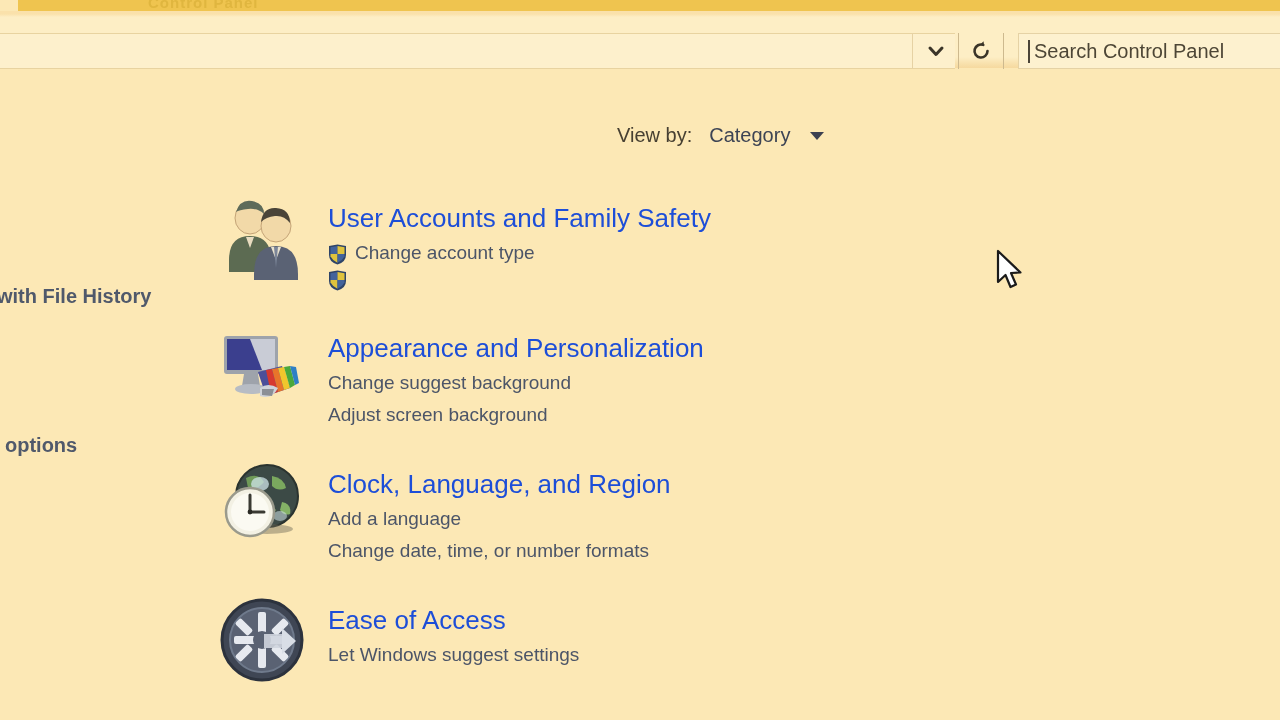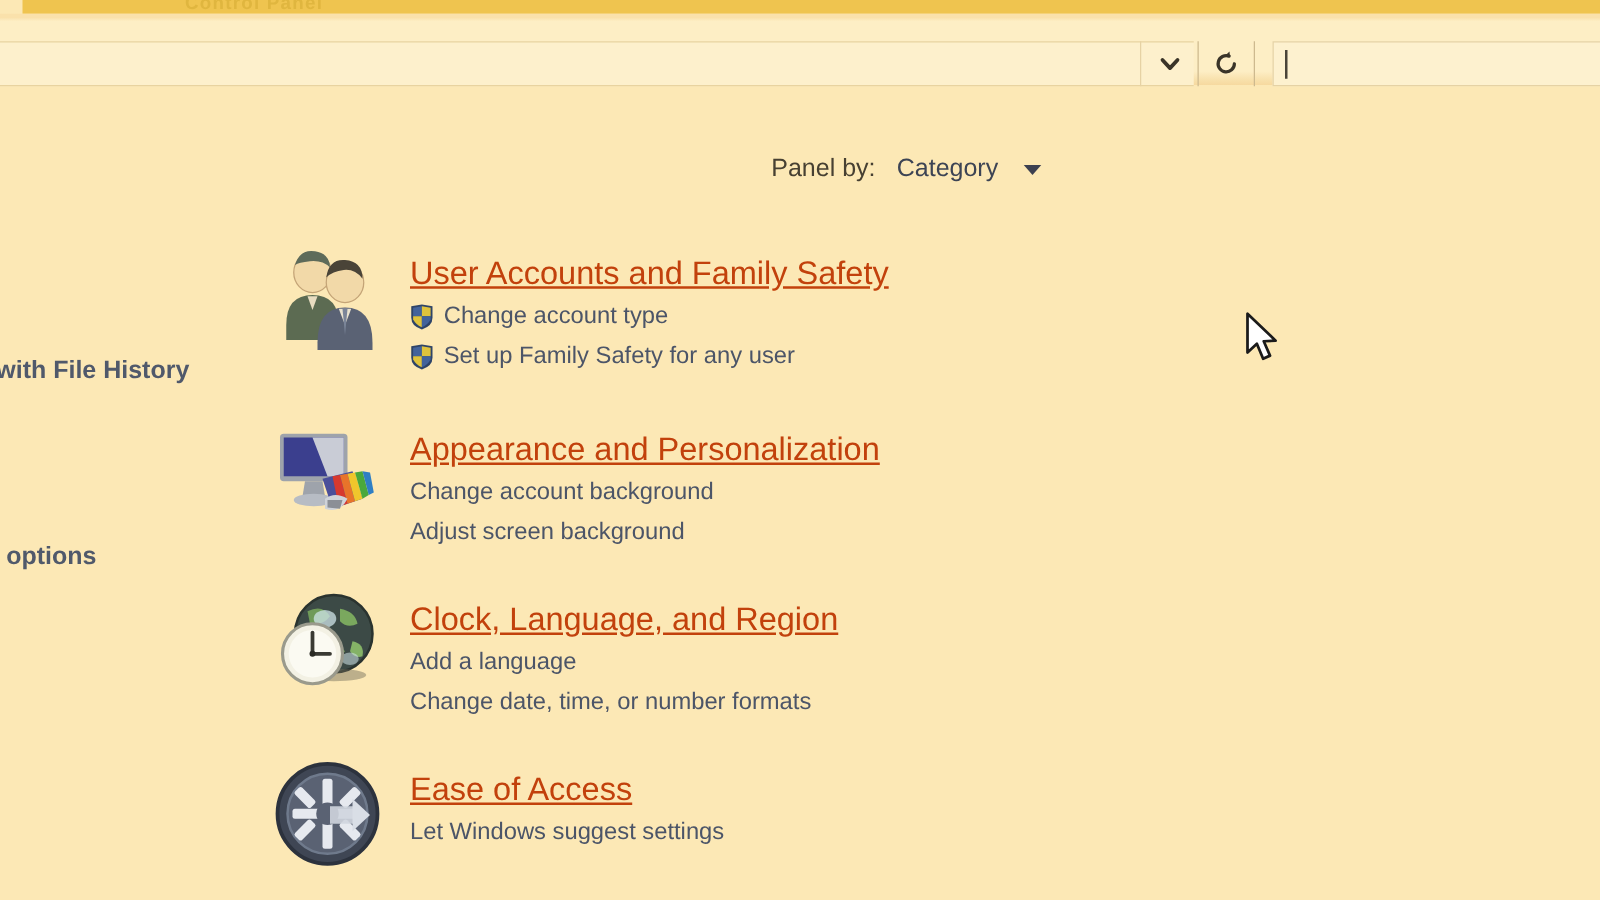--- a/index.html
+++ b/index.html
@@ -158,24 +158,23 @@
     height: 84px;
     margin-left: 220px;
     flex: 0 0 84px;
   }
   .cat-text {
     margin-left: 24px;
     padding-top: 6px;
   }
   .cat-title {
     font-size: 26px;
-    color: #c2410c;
+    color: #1d4ed8;
     line-height: 32px;
     white-space: nowrap;
-    text-decoration: underline;
   }
   .cat-links {
     margin-top: 3px;
   }
   .cat-link {
     display: flex;
     align-items: center;
     font-size: 19px;
     font-weight: normal;
     color: #4c5568;
@@ -223,25 +222,26 @@
 
   <div id="addr-refresh-btn" class="chrome-btn">
     <svg width="22" height="22" viewBox="0 0 22 22" aria-hidden="true">
       <path d="M17.5 11 A6.5 6.5 0 1 1 13.3 4.9" fill="none" stroke="#3a3428" stroke-width="2.6" stroke-linecap="round"></path>
       <path d="M13.6 1.2 L13.9 5.6 L9.6 5.0 Z" fill="#3a3428"></path>
     </svg>
   </div>
 
   <div id="search-box">
     <div id="search-caret"></div>
+    <div id="search-placeholder">Search Control Panel</div>
   </div>
 </div>
 
 <div id="viewby-row">
-  <div id="viewby-label">Panel by:</div>
+  <div id="viewby-label">View by:</div>
   <div id="viewby-value-wrap">
     <div id="viewby-value">Category</div>
     <div id="viewby-arrow"></div>
   </div>
 </div>
 
 <div id="cut-file-history" class="cut-label">with File History</div>
 <div id="cut-options" class="cut-label">options</div>
 
 <div id="categories">
@@ -280,21 +280,20 @@
         <div class="cat-link">
           <span class="shield">
             <svg width="19" height="21" viewBox="0 0 19 21" aria-hidden="true">
               <path d="M1 2 L9.5 0.5 L18 2 L18 11 Q18 18 9.5 20.5 Q1 18 1 11 Z" fill="#2e4468"></path>
               <path d="M2.5 3.2 L9.5 2 L9.5 10 L2.5 10 Z" fill="#43639b"></path>
               <path d="M9.5 2 L16.5 3.2 L16.5 10 L9.5 10 Z" fill="#e0c33c"></path>
               <path d="M2.5 10 L9.5 10 L9.5 18.8 Q5 17 2.5 12.5 Z" fill="#e0c33c"></path>
               <path d="M9.5 10 L16.5 10 L16.5 12.5 Q14 17 9.5 18.8 Z" fill="#43639b"></path>
             </svg>
           </span>
-          <span>Set up Family Safety for any user</span>
         </div>
       </div>
     </div>
   </div>
 
   <div class="category" id="cat-appearance">
     <div class="cat-icon">
       <svg width="84" height="84" viewBox="0 0 84 84" aria-hidden="true">
 
         <rect x="4" y="10" width="54" height="38" rx="3" fill="#9ea3ab"></rect>
@@ -310,21 +309,21 @@
         <path d="M64 41 L70 40 L75 59 L70 62 Z" fill="#4aa83c"></path>
         <path d="M70 40 L76 41 L79 57 L75 59 Z" fill="#2f7fc4"></path>
         <path d="M40 62 Q48 56 58 62 Q52 74 40 70 Z" fill="#cfd3d9"></path>
         <path d="M42 63 L54 63 L52 70 L42 69 Z" fill="#8b8f96"></path>
       </svg>
     </div>
     <div class="cat-text">
       <div class="cat-title">Appearance and Personalization</div>
       <div class="cat-links">
         <div class="cat-link">
-          <span>Change account background</span>
+          <span>Change suggest background</span>
         </div>
         <div class="cat-link">
           <span>Adjust screen background</span>
         </div>
       </div>
     </div>
   </div>
 
   <div class="category" id="cat-clock">
     <div class="cat-icon">

